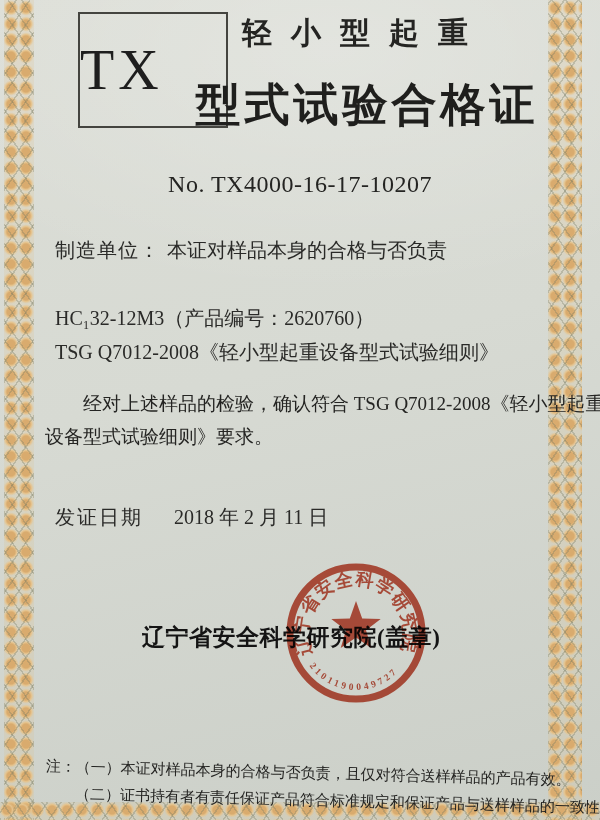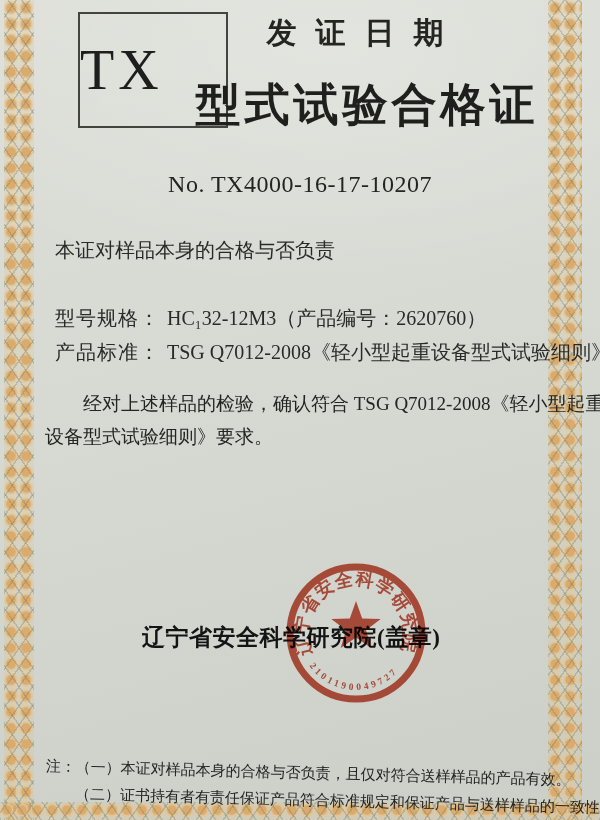--- a/index.html
+++ b/index.html
@@ -77,45 +77,48 @@
 <div class="photo">
 
   <div class="band band-left"></div>
   <div class="band band-right"></div>
   <div class="band band-bottom"></div>
 
   <div class="tx-box">
     <span>TX</span>
   </div>
 
-  <div class="title1">发证日期</div>
+  <div class="title1">轻小型起重</div>
   <div class="title2">型式试验合格证</div>
   <div class="cert-no">No. TX4000-16-17-10207</div>
 
   <div class="fields">
     <div class="frow">
+      <span class="flabel">制造单位：</span>
       <span class="fvalue">本证对样品本身的合格与否负责</span>
     </div>
     <div class="frow">
     </div>
     <div class="frow">
-      <span class="flabel">型号规格：</span>
       <span class="fvalue">HC₁32-12M3（产品编号：2620760）</span>
     </div>
     <div class="frow">
-      <span class="flabel">产品标准：</span>
       <span class="fvalue">TSG Q7012-2008《轻小型起重设备型式试验细则》</span>
     </div>
   </div>
 
   <div class="statement">
     <div class="st1">经对上述样品的检验，确认符合 TSG Q7012-2008《轻小型起重</div>
     <div class="st2">设备型式试验细则》要求。</div>
   </div>
 
+  <div class="daterow">
+    <span class="dlabel">发证日期</span>
+    <span class="dvalue">2018 年 2 月 11 日</span>
+  </div>
 
   <div class="issuer">辽宁省安全科学研究院(盖章)</div>
 
   <svg class="seal" width="220" height="220" viewBox="0 0 220 220">
     <defs>
       <path id="sealArcTop" d="M66.5,130.3 A48,48 0 1 1 153.5,130.3" fill="none"></path>
       <path id="sealArcBottom" d="M63.3,142.7 A57,57 0 0 0 156.7,142.7" fill="none"></path>
     </defs>
     <circle cx="110" cy="110" r="66" fill="none" stroke="#c64a35" stroke-width="7"></circle>
     <polygon points="110,78 116.2,95.5 134.7,96 120,107.2 125.3,125 110,114.5 94.7,125 100,107.2 85.3,96 103.8,95.5" fill="#c64a35"></polygon>

